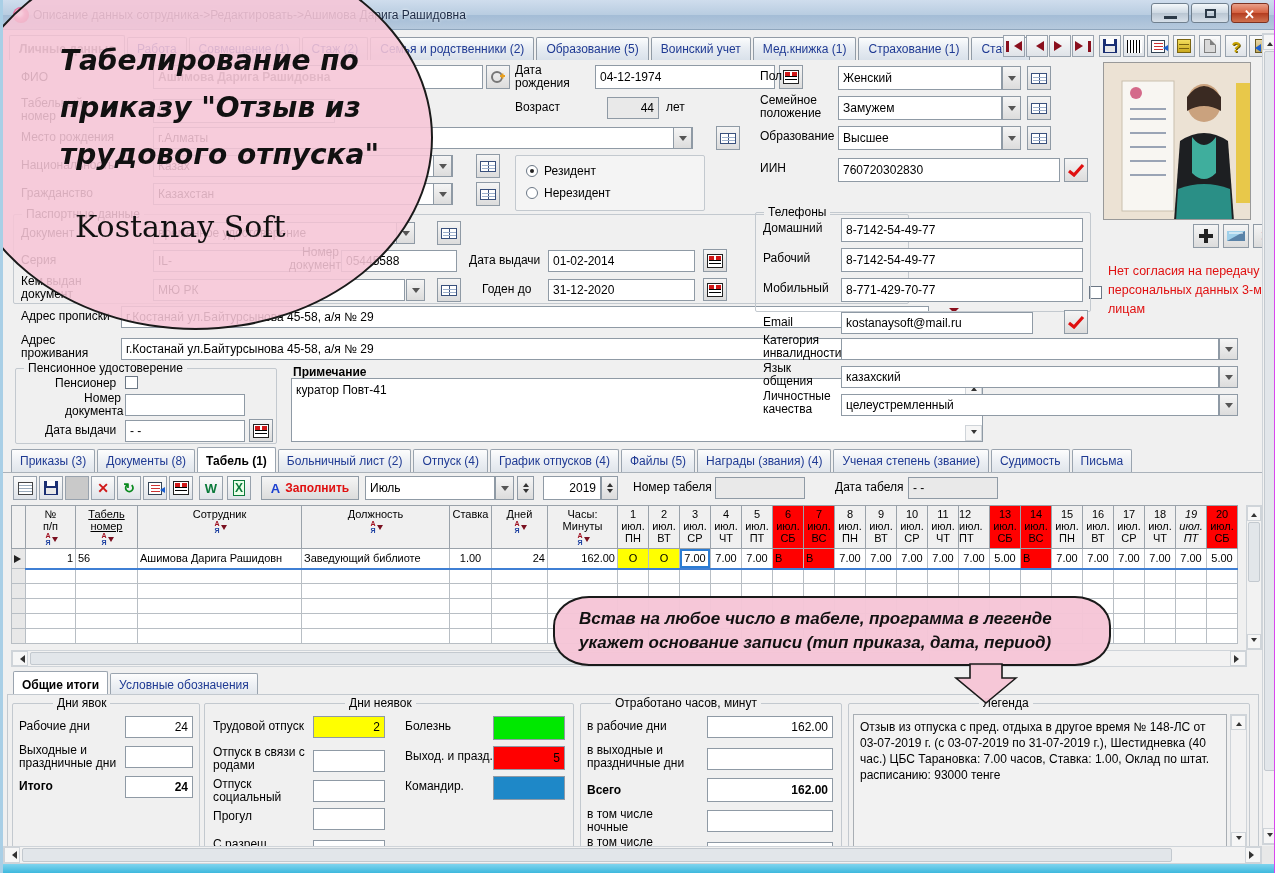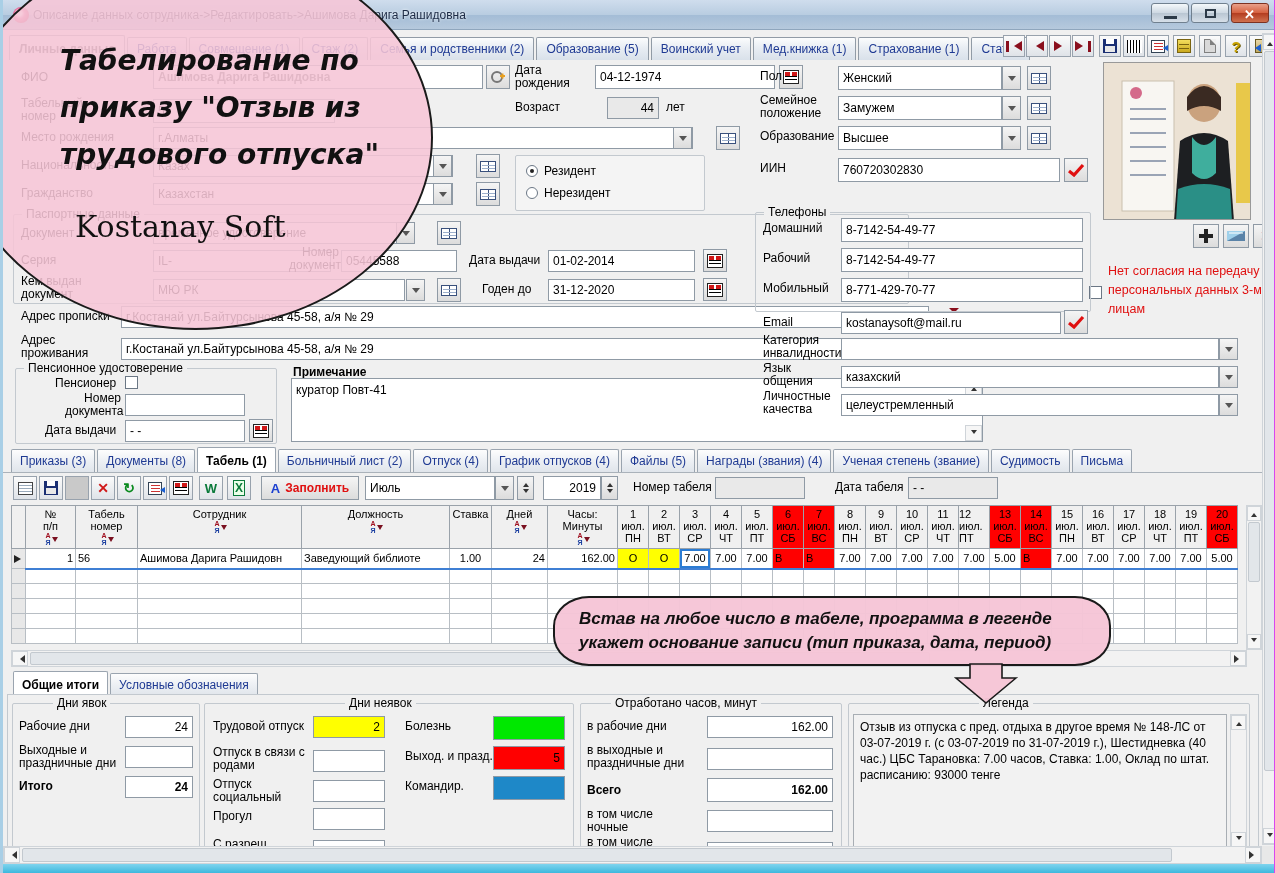--- a/index.html
+++ b/index.html
@@ -407,21 +407,21 @@
       <div class="gb-title">Телефоны</div>
     </div>
     <div class="lbl" style="left:760px; top:222px;">Домашний</div>
     <div class="fld" style="left:838px; top:218px; width:242px; height:24px;">8-7142-54-49-77</div>
     <div class="lbl" style="left:760px; top:252px;">Рабочий</div>
     <div class="fld" style="left:838px; top:248px; width:242px; height:24px;">8-7142-54-49-77</div>
     <div class="lbl" style="left:760px; top:282px;">Мобильный</div>
     <div class="fld" style="left:838px; top:278px; width:242px; height:24px;">8-771-429-70-77</div>
 
     <div class="lbl" style="left:760px; top:316px;">Email</div>
-    <div class="fld" style="left:838px; top:312px; width:220px; height:22px;">kostanaysoft@mail.ru</div>
+    <div class="fld" style="left:838px; top:312px; width:192px; height:22px;">kostanaysoft@mail.ru</div>
     <div class="btn" style="left:1061px; top:310px; width:24px; height:24px;">
       <svg width="18" height="14">
           <path class="checkmark" d="M2,8 L7,12 L16,2"></path>
         </svg>
       </div>
 
     <div class="lbl" style="left:760px; top:334px; width:80px;">Категория инвалидности</div>
     <div class="fld" style="left:838px; top:338px; width:378px; height:22px;"></div>
     <div class="btn" style="left:1216px; top:338px; width:19px; height:22px;">
         <div class="cmb-arrow"></div>
@@ -513,21 +513,21 @@
             <th style="width:14px;"></th>
             <th style="width:50px; padding:2px 1px;">
               <div style="text-align:center;"><div>№</div><div>п/п</div><span class="sorticon">
                   <span class="sortletters">
                     <span class="a">А</span>
                     <span class="b">Я</span>
                   </span>
                   <span class="sortarr"></span>
                 </span></div>
             </th>
-            <th style="width:62px; padding:2px 1px;">
+            <th style="width:62px; padding:2px 1px;text-decoration:underline;">
               <div style="text-align:center;"><div>Табель</div><div>номер</div><span class="sorticon">
                   <span class="sortletters">
                     <span class="a">А</span>
                     <span class="b">Я</span>
                   </span>
                   <span class="sortarr"></span>
                 </span></div>
             </th>
             <th style="width:164px; padding:2px 1px;">
               <div style="text-align:center;"><div>Сотрудник</div><span class="sorticon">
@@ -690,21 +690,21 @@
               </div>
             </th>
             <th style="width:31px;  padding:2px 0;">
               <div style="text-align:center;">
                 <div>18</div>
                 <div>июл.</div>
                 <div>ЧТ</div>
               </div>
             </th>
             <th style="width:31px;  padding:2px 0;">
-              <div style="">
+              <div style="font-style:italic;">
                 <div>19</div>
                 <div>июл.</div>
                 <div>ПТ</div>
               </div>
             </th>
             <th style="width:31px; background:#ff0000; padding:2px 0;">
               <div style="text-align:center;">
                 <div>20</div>
                 <div>июл.</div>
                 <div>СБ</div>

